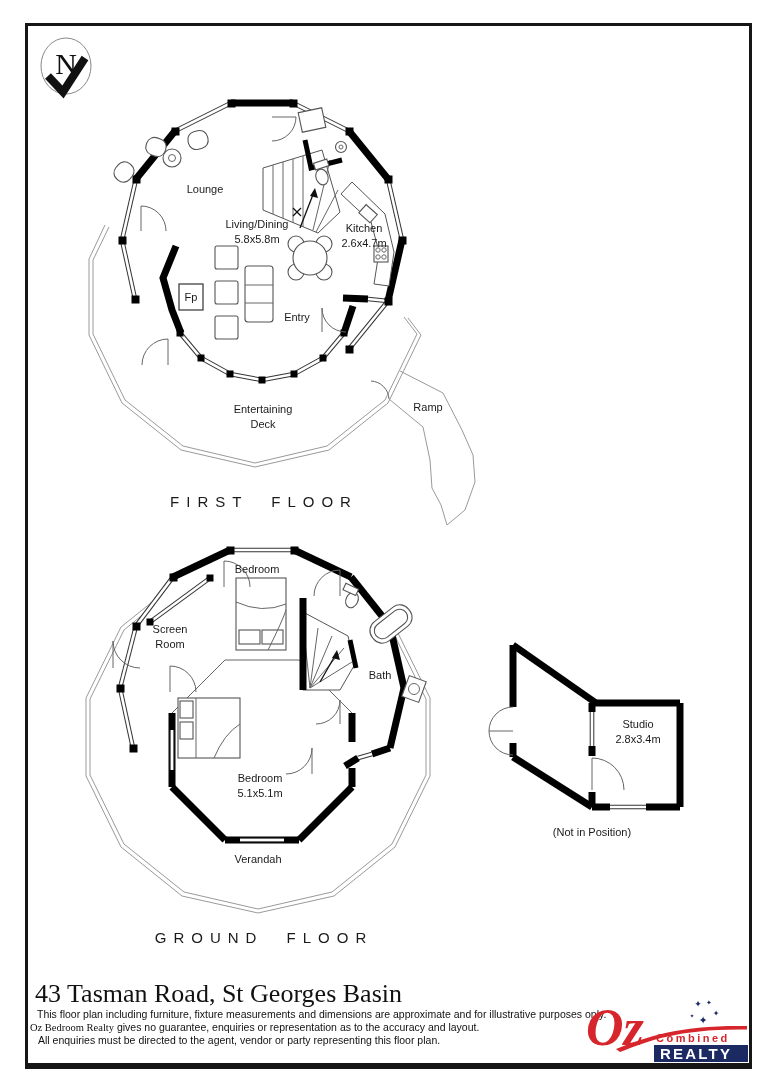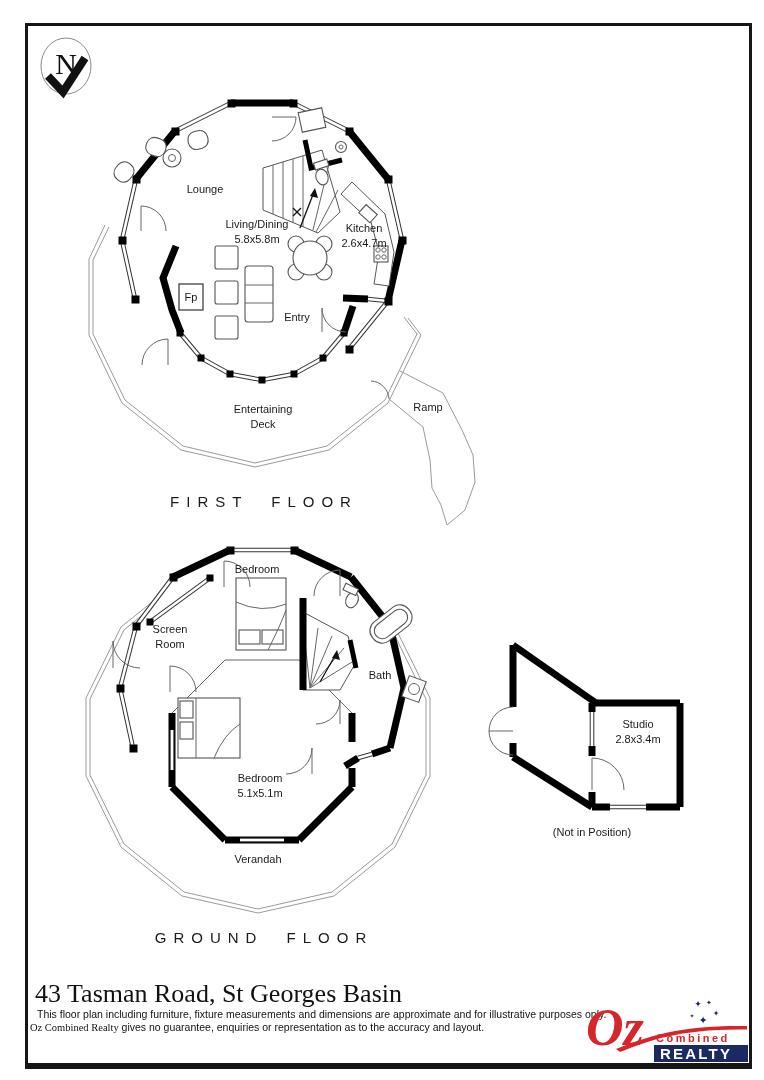--- a/index.html
+++ b/index.html
@@ -365,21 +365,22 @@
       <text class="lbl" x="638" y="728">Studio</text>
       <text class="lbl" x="638" y="743">2.8x3.4m</text>
       <text class="lbl" x="592" y="836">(Not in Position)</text>
     </g>
   </svg>
 
   <div id="address">43 Tasman Road, St Georges Basin</div>
 
   <div id="disclaimer">
     <div class="l1">This floor plan including furniture, fixture measurements and dimensions are approximate and for illustrative purposes only.</div>
-    <div class="l2"><span class="brandserif">Oz Combined Realty</span><span> gives no guarantee, enquiries or representation as to the accuracy and layout.</span></div>
+    <div class="l2"><span class="brandserif">Oz Bedroom Realty</span><span> gives no guarantee, enquiries or representation as to the accuracy and layout.</span></div>
+    <div class="l3">All enquiries must be directed to the agent, vendor or party representing this floor plan.</div>
   </div>
 
   <svg id="logo" width="164" height="68" viewBox="0 0 164 68">
     <text class="ozscript" x="0" y="50">Oz</text>
     <path d="M30,54 C62,41 96,30 161,31 L161,34.5 C96,33.5 64,45 34,57 Z" fill="#d6262c"></path>
     <g>
       <text class="star" x="112" y="12" font-size="9">✦</text>
       <text class="star" x="123" y="10" font-size="7">✦</text>
       <text class="star" x="130" y="21" font-size="8">✦</text>
       <text class="star" x="106" y="23" font-size="6">✦</text>

